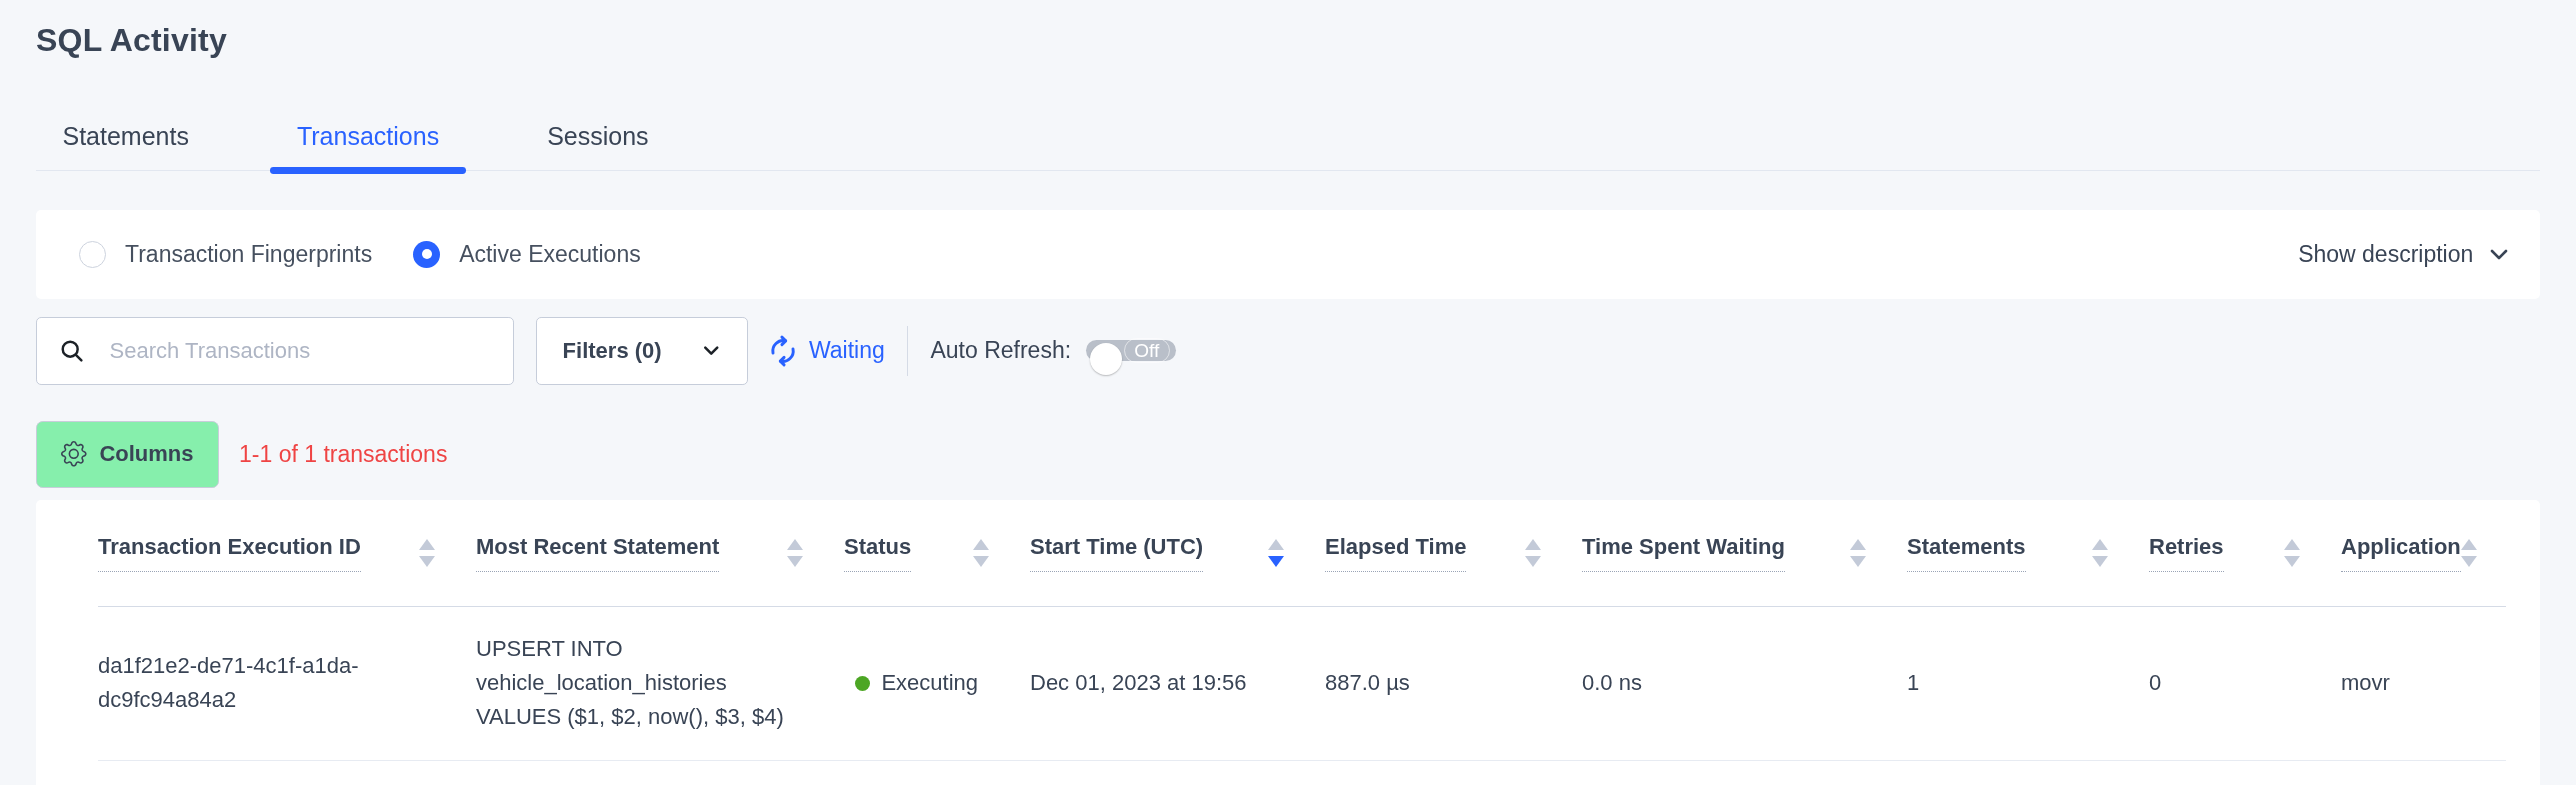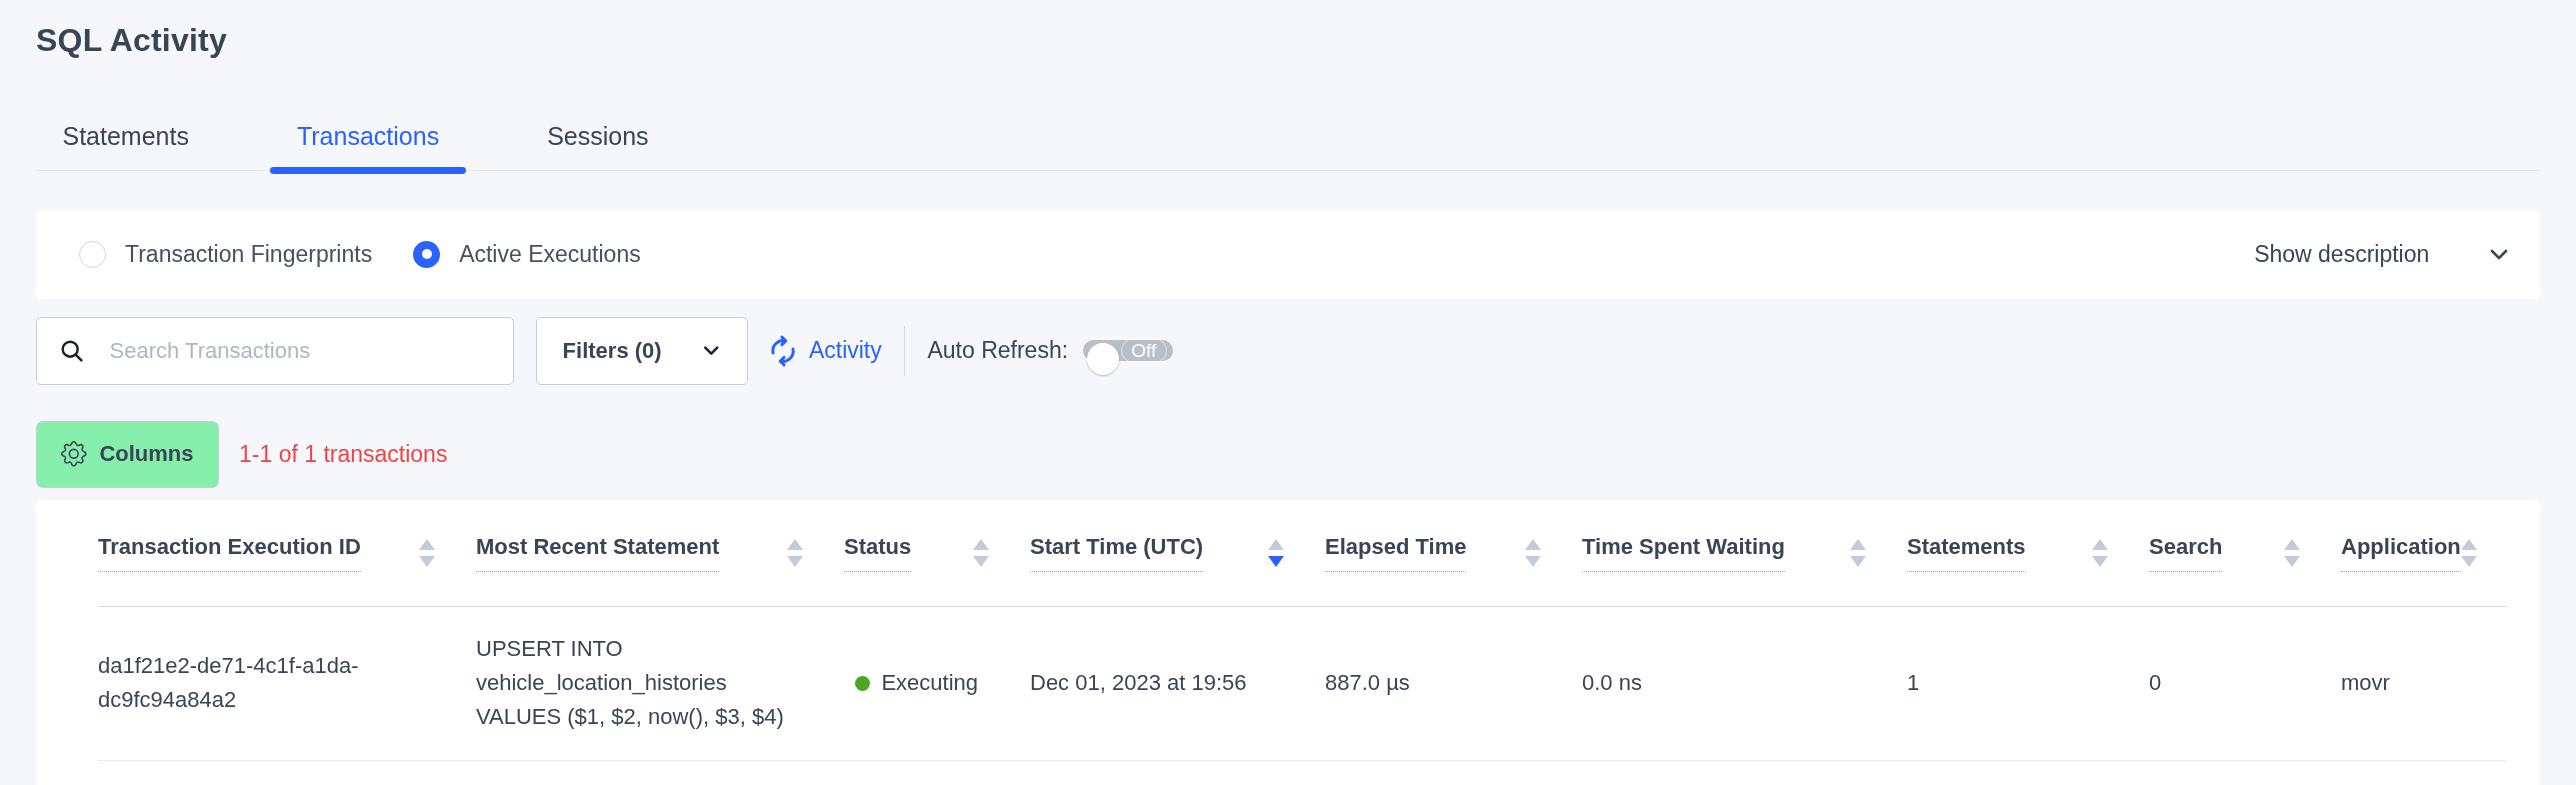--- a/index.html
+++ b/index.html
@@ -80,21 +80,20 @@
     background: #ffffff;
   }
   .radio-label { margin-left: 19px; font-size: 23px; color: #46505f; }
   .show-desc {
     margin-left: auto;
     display: flex;
     align-items: center;
     font-size: 23px;
     color: #394455;
     cursor: pointer;
-    gap: 44px;
   }
   .show-desc svg { margin-left: 13.7px; }
 
   
   .controls-row {
     margin-top: 18px;
     height: 68px;
     display: flex;
     align-items: center;
   }
@@ -306,21 +305,21 @@
           <polyline points="5,9 12,16 19,9"></polyline>
         </svg>
     </div>
     <div class="refresh-link">
       <svg width="32" height="32" viewBox="0 0 24 24" fill="none" stroke="#2962ff" stroke-width="2.2" stroke-linecap="round" stroke-linejoin="round">
         <path d="M4.5 13.5 a 7.8 7.8 0 0 1 9.5 -9.1"></path>
         <polyline points="11.2,1.6 14.0,4.4 11.2,7.2"></polyline>
         <path d="M19.5 10.5 a 7.8 7.8 0 0 1 -9.5 9.1"></path>
         <polyline points="12.8,16.8 10.0,19.6 12.8,22.4"></polyline>
       </svg>
-      <span>Activity</span>
+      <span>Waiting</span>
     </div>
     <div class="v-divider"></div>
     <div class="auto-refresh-label">Auto Refresh:</div>
     <div class="toggle">
       <span class="toggle-knob"></span>
       <span class="toggle-state">Off</span>
     </div>
   </div>
 
   <div class="toolbar-row">
@@ -407,21 +406,21 @@
             <div class="th-inner">
               <span class="th-label">Statements</span>
               <span class="sort-icons">
                   <span class="tri-up"></span>
                   <span class="tri-down"></span>
                 </span>
             </div>
           </th>
           <th>
             <div class="th-inner">
-              <span class="th-label">Search</span>
+              <span class="th-label">Retries</span>
               <span class="sort-icons">
                   <span class="tri-up"></span>
                   <span class="tri-down"></span>
                 </span>
             </div>
           </th>
           <th>
             <div class="th-inner">
               <span class="th-label">Application</span>
               <span class="sort-icons">

